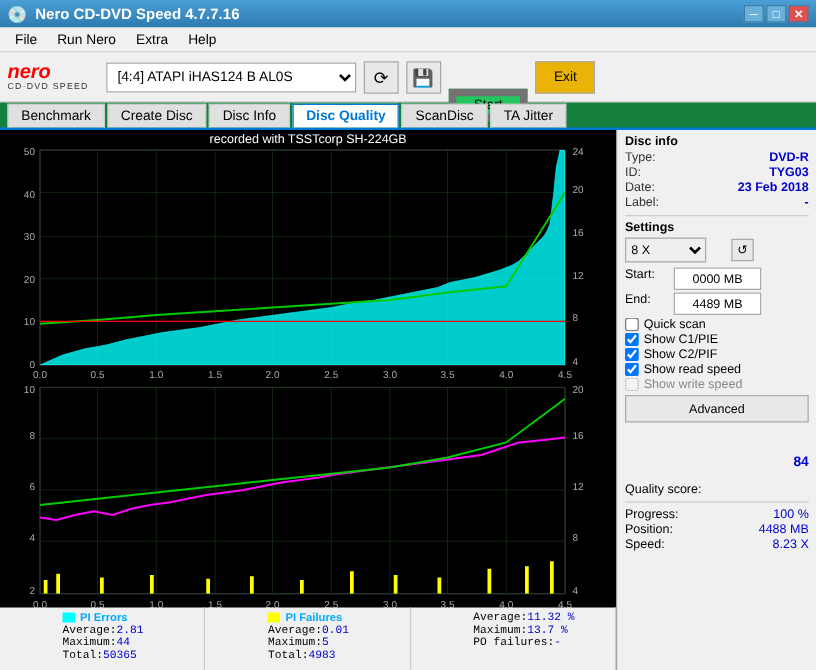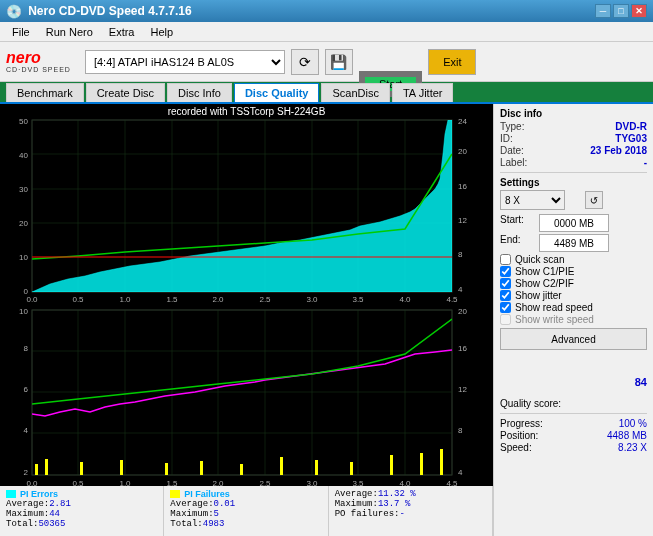--- a/index.html
+++ b/index.html
@@ -33,21 +33,21 @@
     
     
     .main-content { display: flex; height: calc(536px - 22px - 20px - 40px - 22px); }
     
     
     .chart-area { flex: 1; background: #000; position: relative; overflow: hidden; }
     .chart-title { position: absolute; top: 2px; left: 0; right: 0; text-align: center; color: white; font-size: 10px; z-index: 10; }
     
     
     .stats-bar { position: absolute; bottom: 0; left: 0; right: 0; height: 50px; background: #f0f0f0; display: flex; }
-    .stat-group { flex: 1; padding: 3px 6px; border-right: 1px solid #ccc; }
+    .stat-group { flex: 1; padding: 3px 6px; border-right: 1px solid #ccc; margin-left: 44px; }
     .stat-title { font-size: 9px; font-weight: bold; color: #00aaff; display: flex; align-items: center; gap: 4px; }
     .stat-color-box { width: 10px; height: 8px; }
     .stat-row { display: flex; justify-content: flex-start; font-size: 9px; font-family: Liberation Mono, monospace; }
     .stat-val { color: #0000cc; }
     
     
     .right-panel { width: 160px; background: #f0f0f0; border-left: 1px solid #ccc; padding: 4px 6px; font-size: 10px; }
     .panel-section-title { font-weight: bold; font-size: 10px; margin-bottom: 2px; }
     .info-row { display: flex; justify-content: space-between; margin-bottom: 1px; }
     .info-label { color: #333; }
@@ -357,24 +357,20 @@
     <div class="checkbox-row">
       <input type="checkbox" checked="" style="">
       <span class="checkbox-label">Show C1/PIE</span>
     </div>
     <div class="checkbox-row">
       <input type="checkbox" checked="" style="">
       <span class="checkbox-label">Show C2/PIF</span>
     </div>
     <div class="checkbox-row">
       <input type="checkbox" checked="" style="">
-      <span class="checkbox-label">Show jitter</span>
-    </div>
-    <div class="checkbox-row">
-      <input type="checkbox" checked="" style="">
       <span class="checkbox-label">Show read speed</span>
     </div>
     <div class="checkbox-row">
       <input type="checkbox" disabled="" style="">
       <span class="checkbox-label" style="color:#888;">Show write speed</span>
     </div>
     <button class="advanced-btn">Advanced</button>
     <div class="quality-score-row">
       <span class="quality-label">Quality score:</span>
       <span class="quality-value">84</span>

